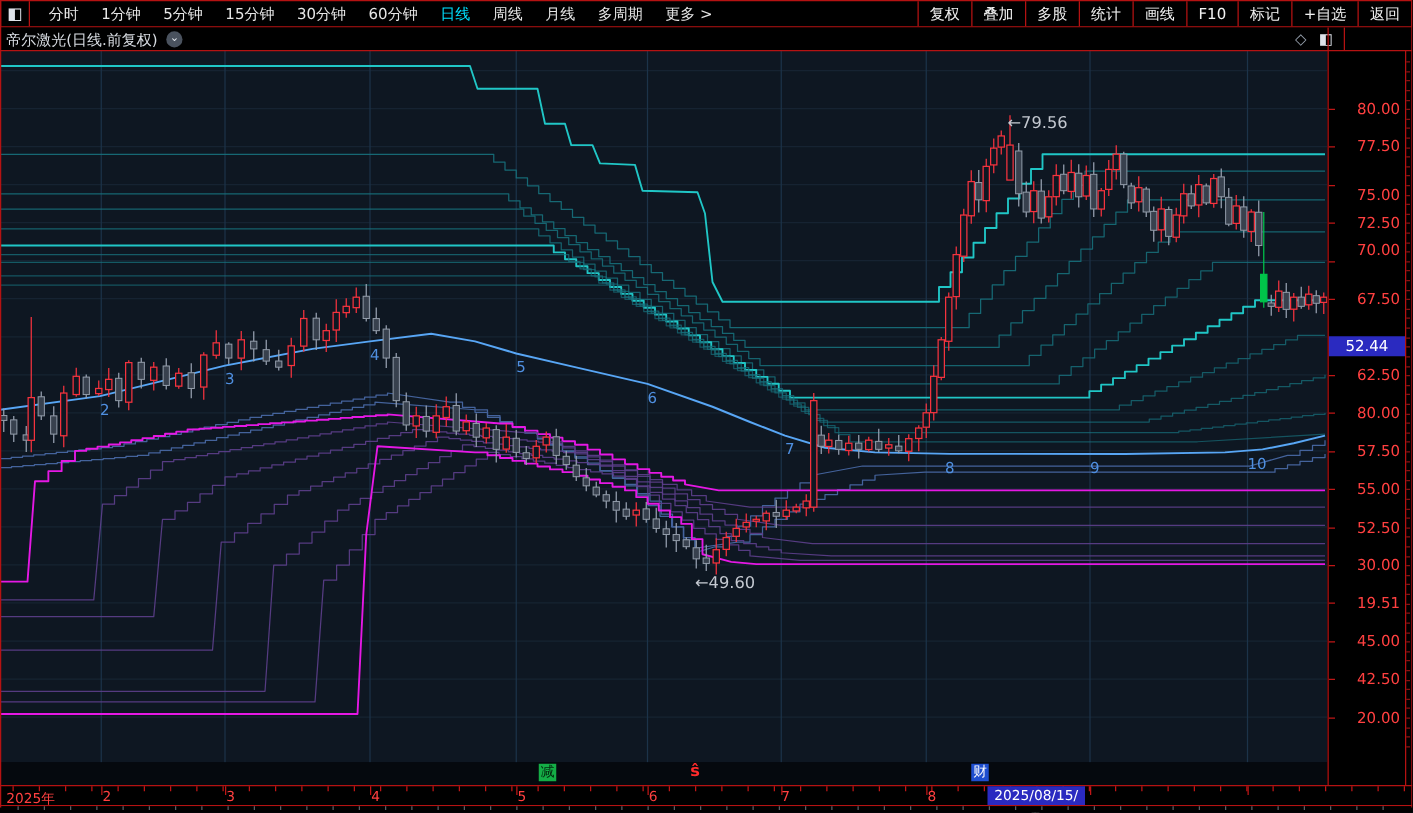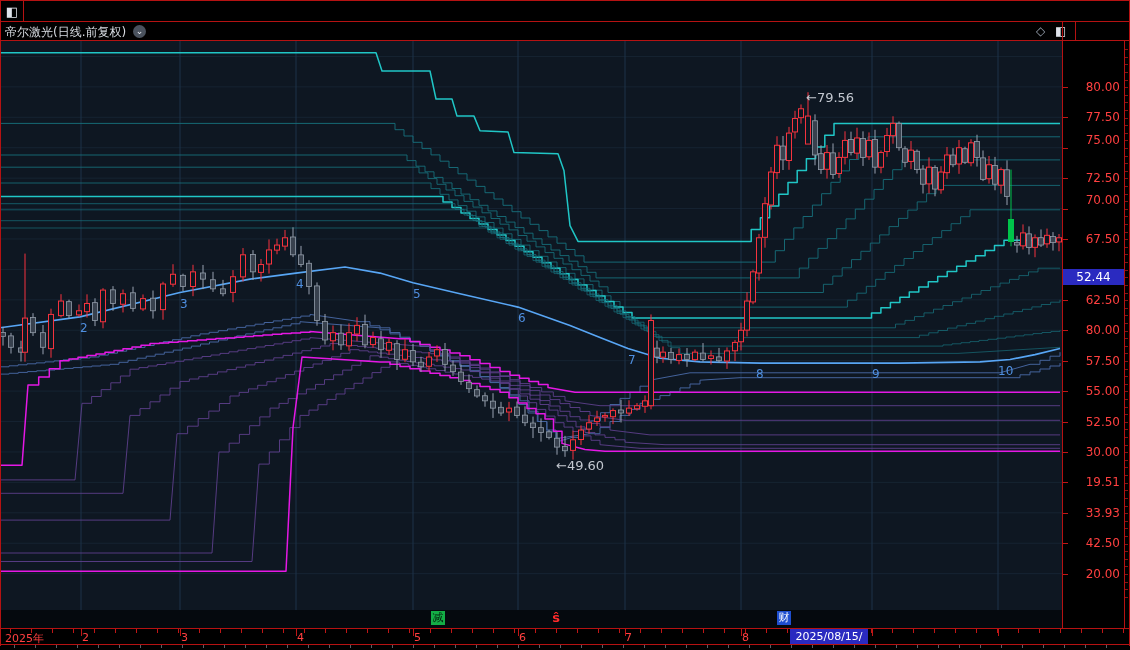--- a/index.html
+++ b/index.html
@@ -59,20 +59,44 @@
 </style>
 </head>
 <body>
 
 <div id="app">
 
   <div class="toolbar">
     <div class="win-icon-cell">
       <span class="win-icon">◧</span>
     </div>
+    <div class="periods" id="periods">
+        <span class="period">分时</span>
+        <span class="period">1分钟</span>
+        <span class="period">5分钟</span>
+        <span class="period">15分钟</span>
+        <span class="period">30分钟</span>
+        <span class="period">60分钟</span>
+        <span class="period active">日线</span>
+        <span class="period">周线</span>
+        <span class="period">月线</span>
+        <span class="period">多周期</span>
+        <span class="period">更多 &gt;</span>
+      </div>
+    <div class="rbuttons" id="rbuttons">
+        <span class="rbtn">复权</span>
+        <span class="rbtn">叠加</span>
+        <span class="rbtn">多股</span>
+        <span class="rbtn">统计</span>
+        <span class="rbtn">画线</span>
+        <span class="rbtn">F10</span>
+        <span class="rbtn">标记</span>
+        <span class="rbtn">+自选</span>
+        <span class="rbtn">返回</span>
+      </div>
   </div>
 
   <div class="titlerow">
     <span class="stock-title">帝尔激光(日线.前复权)</span>
     <span class="chev-circle">⌄</span>
     <span class="t-diamond">◇</span>
     <span class="t-split">◧</span>
   </div>
 
   <div id="plot"><svg width="1062" height="570" viewBox="0 0 1062 570">
@@ -556,21 +580,21 @@
       <div class="btick" style="left: 1064px;"></div>
       <div class="btick" style="left: 1085px;"></div>
       <div class="btick" style="left: 1106px;"></div>
     </div>
 
   <div id="paxis">
       <div class="plabel" style="top: 39.8545px;">80.00</div>
       <div class="ptick" style="top: 46.8545px;"></div>
       <div class="plabel" style="top: 70.2795px;">77.50</div>
       <div class="ptick" style="top: 77.2795px;"></div>
-      <div class="plabel" style="top: 93px; text-align: right;">75.00</div>
+      <div class="plabel" style="top: 109px; text-align: right;">75.00</div>
       <div class="ptick" style="top: 107.704px;"></div>
       <div class="plabel" style="top: 131.129px;">72.50</div>
       <div class="ptick" style="top: 138.129px;"></div>
       <div class="plabel" style="top: 153px;">70.00</div>
       <div class="ptick" style="top: 168.554px;"></div>
       <div class="plabel" style="top: 191.979px;">67.50</div>
       <div class="ptick" style="top: 198.979px;"></div>
       <div class="plabel" style="top: 252.829px;">62.50</div>
       <div class="ptick" style="top: 259.829px;"></div>
       <div class="plabel" style="top: 283.254px;">80.00</div>
@@ -578,21 +602,21 @@
       <div class="plabel" style="top: 313.679px;">57.50</div>
       <div class="ptick" style="top: 320.679px;"></div>
       <div class="plabel" style="top: 344.104px;">55.00</div>
       <div class="ptick" style="top: 351.104px;"></div>
       <div class="plabel" style="top: 374.529px;">52.50</div>
       <div class="ptick" style="top: 381.529px;"></div>
       <div class="plabel" style="top: 404.954px;">30.00</div>
       <div class="ptick" style="top: 411.954px;"></div>
       <div class="plabel" style="top: 435.379px;">19.51</div>
       <div class="ptick" style="top: 442.379px;"></div>
-      <div class="plabel" style="top: 465.804px;">33.93</div>
+      <div class="plabel" style="top: 465.804px;">45.00</div>
       <div class="ptick" style="top: 472.804px;"></div>
       <div class="plabel" style="top: 496.229px;">42.50</div>
       <div class="ptick" style="top: 503.229px;"></div>
       <div class="plabel" style="top: 526.654px;">20.00</div>
       <div class="ptick" style="top: 533.654px;"></div>
       <div class="pminor" style="top: 9.1275px;"></div>
       <div class="pminor" style="top: 16.7338px;"></div>
       <div class="pminor" style="top: 24.34px;"></div>
       <div class="pminor" style="top: 31.9462px;"></div>
       <div class="pminor" style="top: 39.5525px;"></div>

